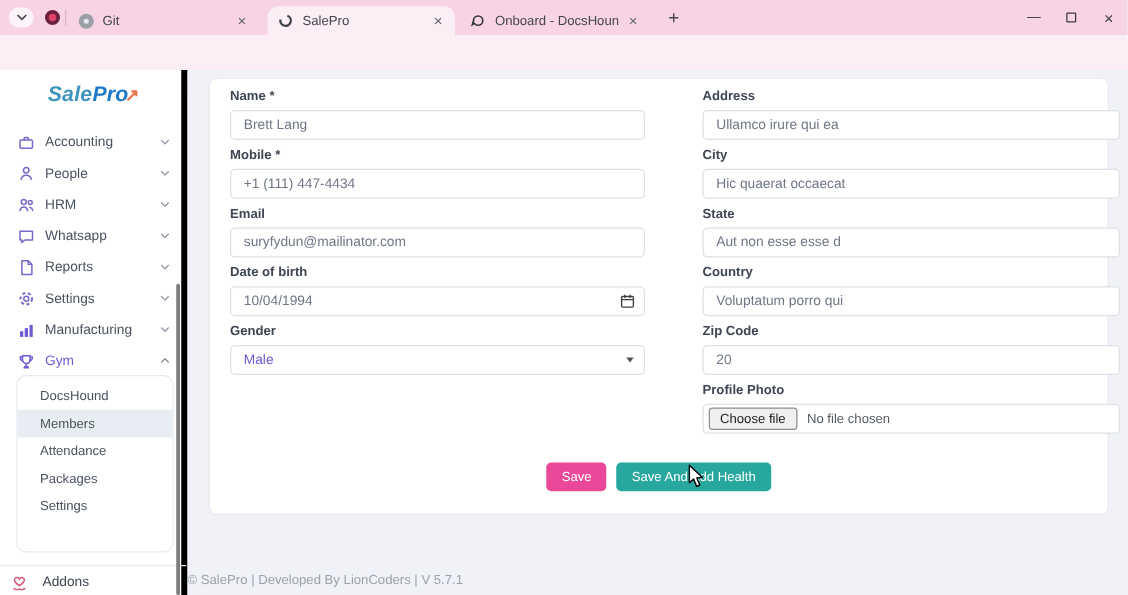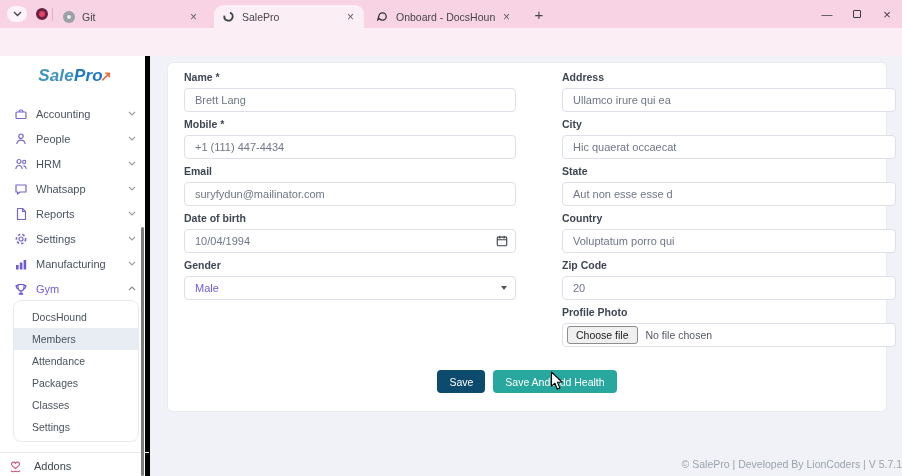--- a/index.html
+++ b/index.html
@@ -72,23 +72,23 @@
   .finput { width:100%; height:24px; border:1px solid #dde0e8; border-radius:4px; background:#fff; padding:0 10px; font-size:11px; color:#6f7687; font-family:"Liberation Sans", sans-serif; outline:none; }
   .inwrap { position:relative; }
   .inwrap .cal { position:absolute; right:8px; top:6px; }
   .fselect { width:100%; height:24px; border:1px solid #dde0e8; border-radius:4px; background:#fff; padding:0 10px; font-size:11px; color:#6f5bd6; display:flex; align-items:center; position:relative; cursor:pointer; }
   .fselect .caret { position:absolute; right:8px; top:9px; width:0; height:0; border-left:3.5px solid transparent; border-right:3.5px solid transparent; border-top:4px solid #555; }
   .filebox { width:100%; height:24px; border:1px solid #dde0e8; border-radius:4px; background:#fff; display:flex; align-items:center; padding-left:4px; cursor:pointer; }
   .filebtn { border:1px solid #8d8d8d; background:#f0f0f0; border-radius:3px; font-size:10.5px; color:#1c1c1c; padding:2px 8px; }
   .filestatus { font-size:10.5px; color:#555a63; margin-left:8px; border-left:1px solid #e2e2e2; padding-left:0px; border:none; }
   .btn-row { position:absolute; left:0; top:307px; width:100%; display:flex; justify-content:center; gap:8px; }
   .btn { height:23px; border:none; border-radius:4px; color:#fff; font-size:10.5px; padding:0 12px; font-family:"Liberation Sans", sans-serif; cursor:pointer; }
-  .btn.save { background:#0c4a6e; }
+  .btn.save { background:#ec4899; }
   .btn.teal { background:#28a79e; }
-  .footer { position:absolute; left:0; top:402px; width:100%; text-align:right; font-size:10.5px; color:#9aa3ad; }
+  .footer { position:absolute; left:0; top:402px; width:100%; text-align:left; font-size:10.5px; color:#9aa3ad; }
   .cursor { position:absolute; left:550px; top:371px; z-index:99; pointer-events:none; }
   svg { display:block; }
 </style>
 </head>
 <body>
 
 <div class="window">
 
   <div class="tabstrip">
     <div class="tab-search">
@@ -283,21 +283,20 @@
               <path d="M1 1l3 3 3-3" stroke="#8a8f99" fill="none" stroke-width="1.2"></path>
             </svg>
         </div>
       </div>
 
       <div class="submenu">
         <div class="sitem">DocsHound</div>
         <div class="sitem active">Members</div>
         <div class="sitem">Attendance</div>
         <div class="sitem">Packages</div>
-        <div class="sitem">Classes</div>
         <div class="sitem">Settings</div>
       </div>
 
       <div class="side-divider"></div>
       <div class="addons">
         <svg width="15" height="15" viewBox="0 0 16 16">
             <path d="M8 4.5c1-1.8 3.6-1.6 4.2.3.5 1.6-1.2 3.3-4.2 5.4-3-2.1-4.7-3.8-4.2-5.4C4.4 2.9 7 2.7 8 4.5z" fill="none" stroke="#cf5a78" stroke-width="1.3"></path>
             <path d="M3 12.5c1.6 1.2 3.2 1.4 5 .6 1.8.8 3.4.6 5-.6" fill="none" stroke="#cf5a78" stroke-width="1.2"></path>
           </svg>
         <span class="lbl">Addons</span>

